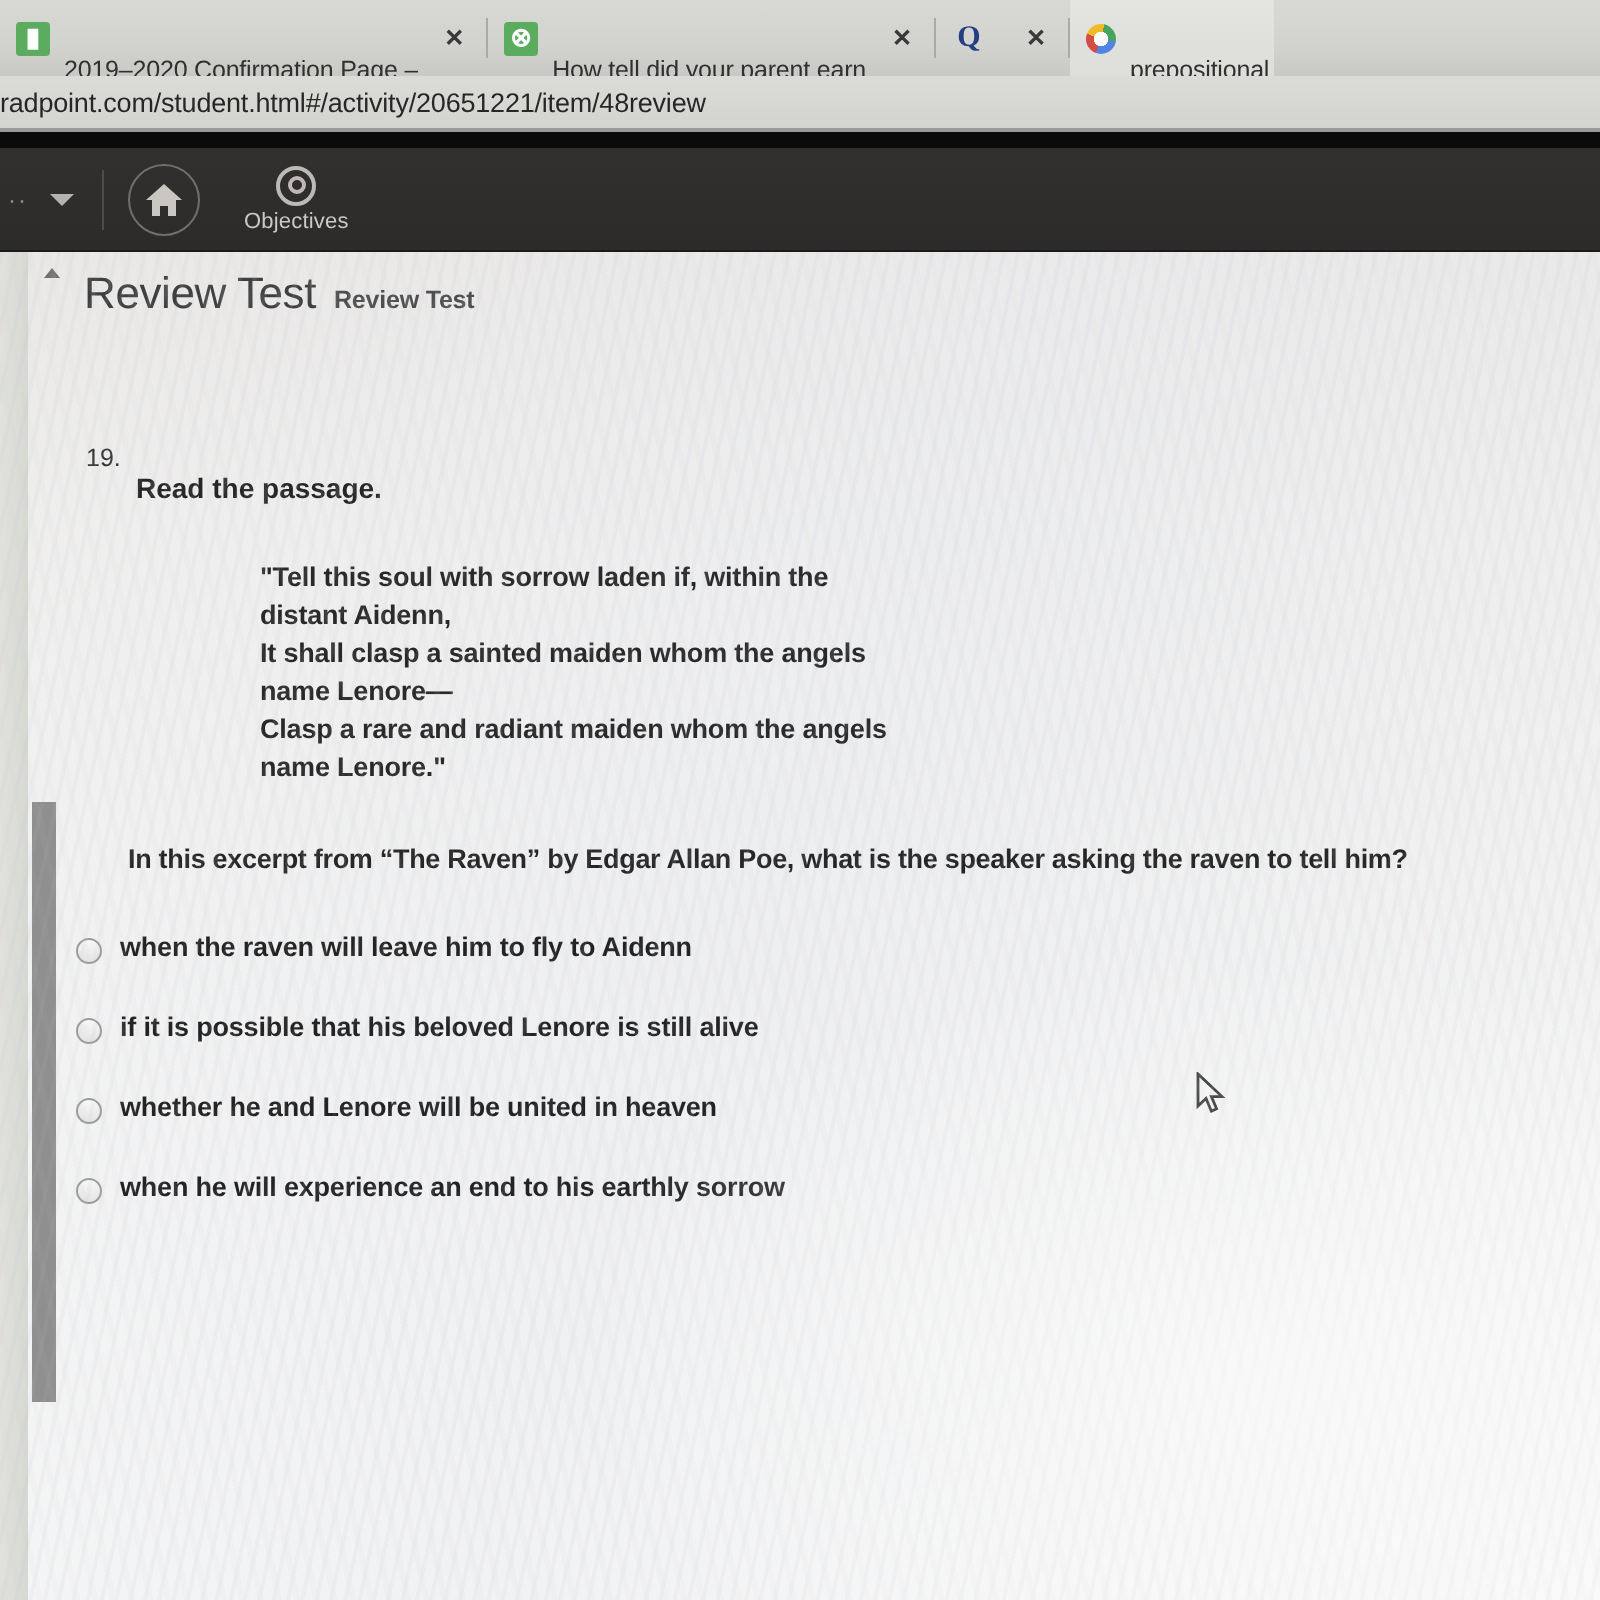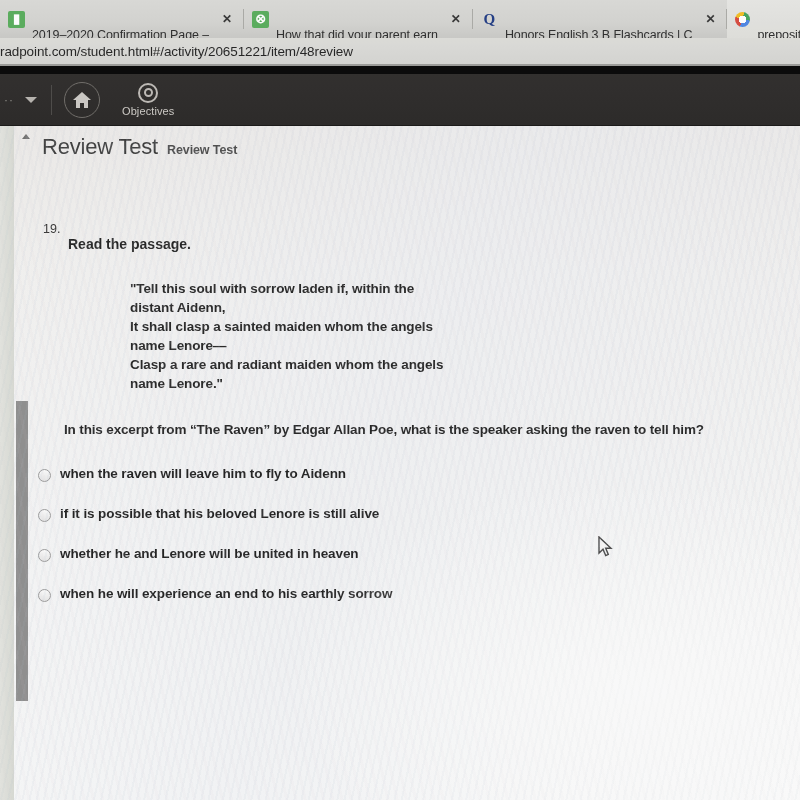--- a/index.html
+++ b/index.html
@@ -283,28 +283,27 @@
 
     <div class="tab">
       <span class="tab-favicon fav-green">▮</span>
       <span class="tab-title">2019–2020 Confirmation Page –</span>
       <span class="tab-close">✕</span>
     </div>
     <div class="tab-sep"></div>
 
     <div class="tab">
       <span class="tab-favicon fav-green">⊗</span>
-      <span class="tab-title">How that did your parent earn</span>
+      <span class="tab-title">How tell did your parent earn</span>
       <span class="tab-close">✕</span>
     </div>
     <div class="tab-sep"></div>
 
     <div class="tab">
       <span class="tab-favicon fav-quizlet">Q</span>
-      <span class="tab-title">Honors English 3 B Flashcards | C</span>
       <span class="tab-close">✕</span>
     </div>
     <div class="tab-sep"></div>
 
     <div class="tab active">
       <span class="tab-favicon fav-google">G</span>
       <span class="tab-title">prepositional</span>
     </div>
   </div>
 

